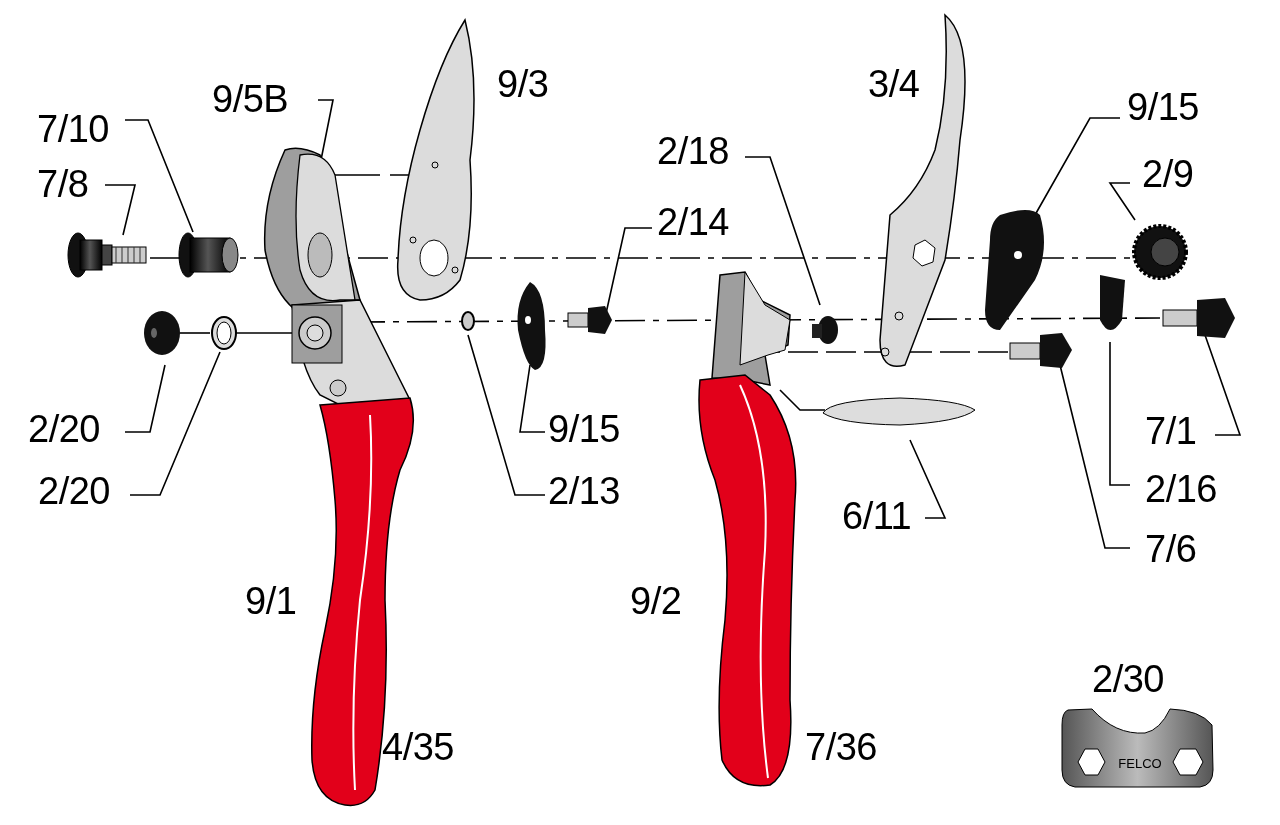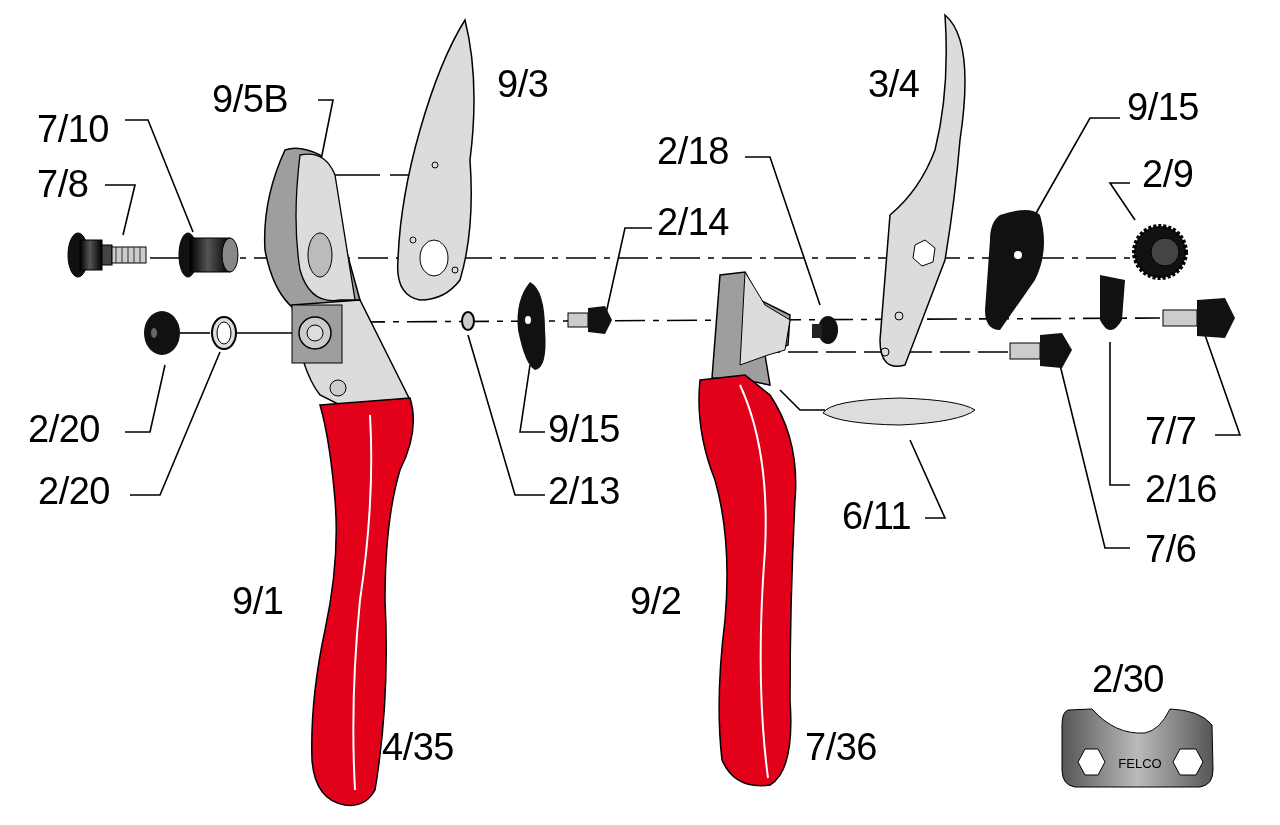--- a/index.html
+++ b/index.html
@@ -150,26 +150,26 @@
 
 <span class="lbl" style="left:37px;top:110px">7/10</span>
 <span class="lbl" style="left:212px;top:80px">9/5B</span>
 <span class="lbl" style="left:497px;top:65px">9/3</span>
 <span class="lbl" style="left:37px;top:165px">7/8</span>
 <span class="lbl" style="left:657px;top:203px">2/14</span>
 <span class="lbl" style="left:28px;top:410px">2/20</span>
 <span class="lbl" style="left:38px;top:472px">2/20</span>
 <span class="lbl" style="left:548px;top:410px">9/15</span>
 <span class="lbl" style="left:548px;top:472px">2/13</span>
-<span class="lbl" style="left:232px;top:582px">9/1</span>
+<span class="lbl" style="left:245px;top:582px">9/1</span>
 <span class="lbl" style="left:382px;top:728px">4/35</span>
 <span class="lbl" style="left:868px;top:65px">3/4</span>
 <span class="lbl" style="left:1127px;top:88px">9/15</span>
 <span class="lbl" style="left:657px;top:132px">2/18</span>
 <span class="lbl" style="left:1142px;top:155px">2/9</span>
-<span class="lbl" style="left:1145px;top:412px">7/7</span>
+<span class="lbl" style="left:1145px;top:412px">7/1</span>
 <span class="lbl" style="left:1145px;top:470px">2/16</span>
 <span class="lbl" style="left:842px;top:497px">6/11</span>
 <span class="lbl" style="left:1145px;top:530px">7/6</span>
 <span class="lbl" style="left:630px;top:582px">9/2</span>
 <span class="lbl" style="left:805px;top:728px">7/36</span>
 <span class="lbl" style="left:1092px;top:660px">2/30</span>
 </div>
 
 </body></html>

